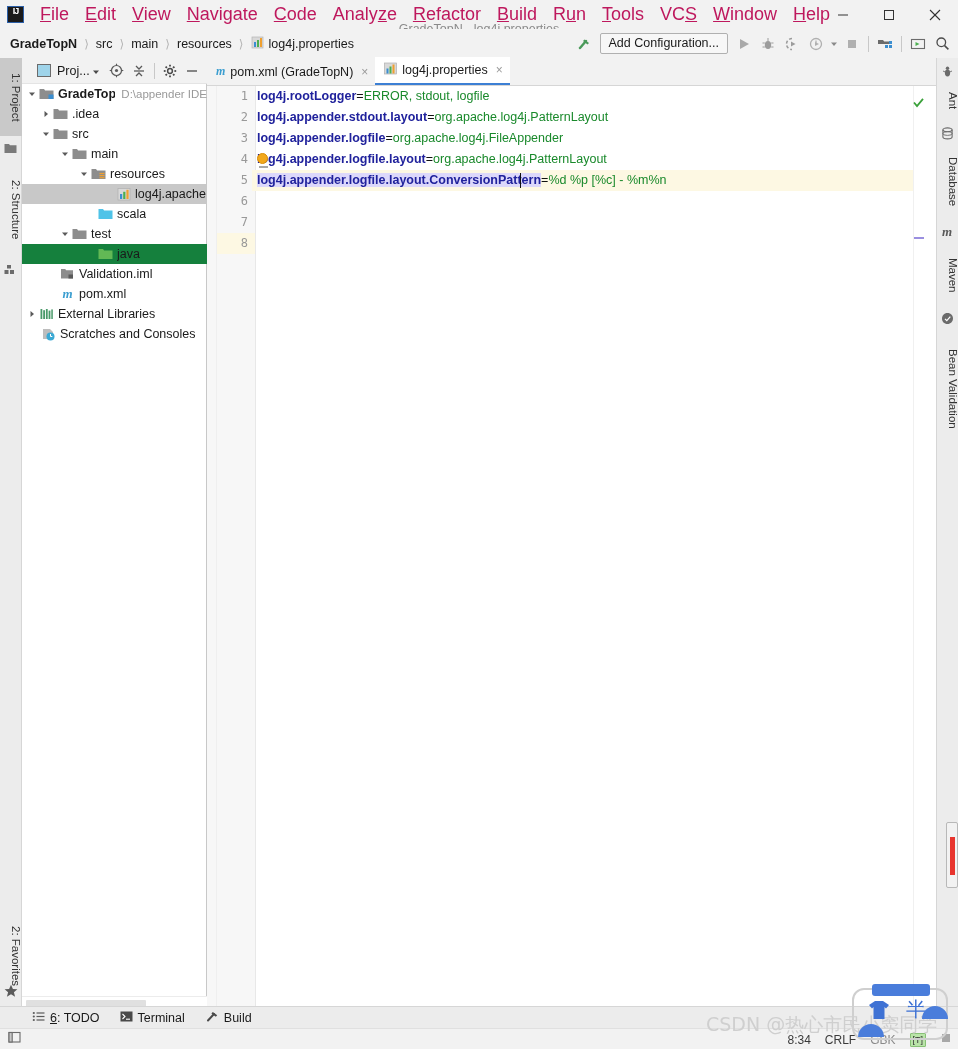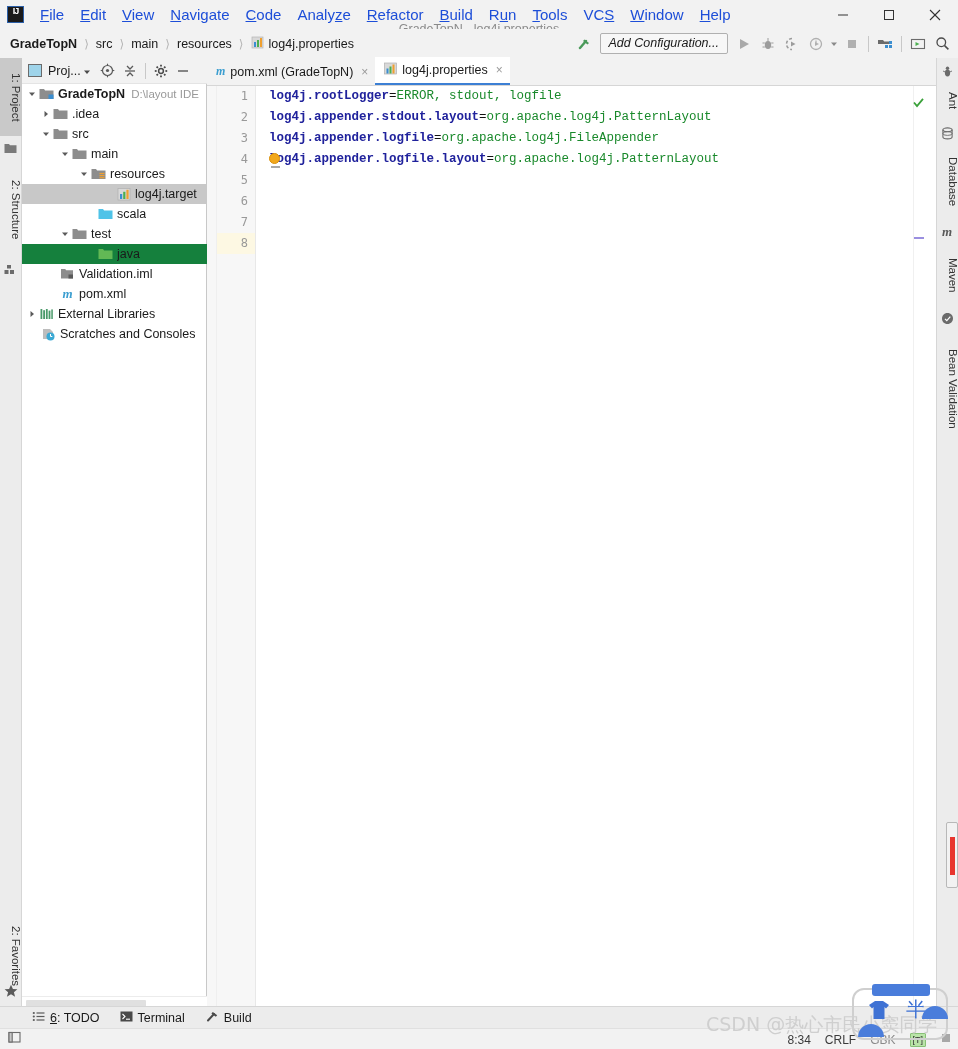--- a/index.html
+++ b/index.html
@@ -22,21 +22,21 @@
     width: 17px; height: 17px; margin-left: 7px; margin-right: 8px;
     background: #1a1a1a; border: 1px solid #2b5fa8; position: relative; flex: none;
   }
   .ij-logo::after {
     content: "IJ"; position: absolute; left: 0; top: -1px; width: 100%;
     text-align: center; color: #fff; font-size: 9px; font-weight: bold;
     font-family: "Liberation Sans", sans-serif; letter-spacing: -1px;
   }
   .menubar { display: flex; align-items: center; }
   .menu-item {
-    font-size: 15px; color: #1d4ed8; padding: 3px 8px; cursor: default;
+    font-size: 18px; color: #be185d; padding: 3px 8px; cursor: default;
     white-space: nowrap;
   }
   .menu-item span.mn { text-decoration: underline; }
   .win-title {
     position: absolute; left: 0; top: 0; width: 958px; height: 29px;
     line-height: 29px; text-align: center; font-size: 12.5px; color: #8a8a8a;
     pointer-events: none;
     margin-top: 15px;
   }
   .win-btns { position: absolute; right: 0; top: 0; height: 29px; display: flex; }
@@ -53,21 +53,21 @@
   .crumbs { display: flex; align-items: center; padding-left: 10px; }
   .crumb { font-size: 12.5px; color: #1a1a1a; white-space: nowrap; }
   .crumb.bold { font-weight: bold; }
   .crumb-sep {
     font-size: 12px; color: #b4b4b4; margin: 0 7px;
   }
   .crumb-ico { margin-right: 5px; display: inline-block; vertical-align: -2px; }
 
   .navbar-right {
     position: absolute; right: 0; top: 0; height: 29px;
-    display: flex; align-items: center; font-style: italic;
+    display: flex; align-items: center;
   }
   .tb-ico {
     width: 24px; height: 24px; display: flex; align-items: center; justify-content: center;
   }
   .addcfg {
     height: 21px; border: 1px solid #b0b0b0; background: #f7f7f7; border-radius: 2px;
     font-size: 12.5px; color: #1a1a1a; padding: 0 8px; line-height: 19px;
     margin: 0 4px; white-space: nowrap;
   }
   .tb-sep { width: 1px; height: 16px; background: #c8c8c8; margin: 0 4px; }
@@ -92,21 +92,21 @@
     background: #ececec; border-left: 1px solid #d6d6d6;
   }
 
   
   .proj-panel {
     position: absolute; left: 22px; top: 58px; width: 185px; height: 952px;
     background: #fff; border-right: 1px solid #c8c8c8;
   }
   .proj-toolbar {
     position: absolute; left: 0; top: 0; width: 185px; height: 26px;
-    background: #f2f2f2; display: flex; align-items: center; padding-left: 4px;
+    background: #f2f2f2; display: flex; align-items: center; padding-left: 13px;
     border-bottom: 1px solid #e4e4e4;
   }
   .proj-title { font-size: 12.5px; color: #1a1a1a; margin: 0 2px 0 4px; }
   .ptb-ico { width: 22px; height: 22px; display: flex; align-items: center; justify-content: center; }
 
   .tree { position: absolute; left: 0; top: 26px; width: 185px; bottom: 20px; overflow: hidden; }
   .trow {
     height: 20px; display: flex; align-items: center; white-space: nowrap;
     font-size: 12.5px; color: #1a1a1a; position: relative;
   }
@@ -161,22 +161,22 @@
   .ed-gutter .ln {
     height: 21px; line-height: 21px; text-align: right; padding-right: 7px;
     font-family: "DejaVu Sans Mono", monospace; font-size: 12px; color: #999;
   }
   .ed-gutter .ln.cur { background: #fdf8e3; }
   .ed-fold {
     position: absolute; left: 48px; top: 0; width: 9px; height: 100%;
     background: #fff; border-left: 1px solid #e8e8e8;
   }
   .ed-code {
-    position: absolute; left: 57px; top: 0; right: 0; height: 100%;
-    font-family: Liberation Mono, monospace; font-size: 12.5px;
+    position: absolute; left: 45px; top: 0; right: 0; height: 100%;
+    font-family: Liberation Sans, sans-serif; font-size: 12.5px;
   }
   .cline { height: 21px; line-height: 21px; white-space: pre; padding-left: 5px; position: relative; }
   .cline.cur { background: #fdf8e3; }
   .k { color: #20229c; font-weight: bold; }
   .k.hl { background: #dcd8fb; }
   .eq { color: #111; }
   .v { color: #19892b; }
   .caret {
     display: inline-block; width: 0; border-left: 1px solid #111; height: 15px;
     vertical-align: -3px; margin: 0 -1px;
@@ -534,21 +534,21 @@
               <path d="M1 2.5 L7 2.5 L4 6 Z" fill="#5a5a5a"></path>
             </svg>
         </span>
         <span class="ticon">
           <svg width="15" height="14" viewBox="0 0 15 14">
             <path d="M0.5 2 L5 2 L6.1 3.4 L14.5 3.4 L14.5 12 L0.5 12 Z" fill="#8d8d8d"></path>
             <rect x="9.5" y="7.5" width="5" height="4.5" fill="#3b8ed0"></rect>
           </svg>
         </span>
         <span class="tlabel bold">GradeTopN</span>
-        <span class="tpath">D:\layout IDE</span>
+        <span class="tpath">D:\appender IDE</span>
       </div>
 
       <div class="trow">
         <span class="tw" style="width:18px;"></span>
         <span class="tarrow">
           <svg width="8" height="8" viewBox="0 0 8 8">
               <path d="M2.5 1 L2.5 7 L6 4 Z" fill="#5a5a5a"></path>
             </svg>
         </span>
         <span class="ticon">
@@ -612,21 +612,21 @@
       <div class="trow sel">
         <span class="tw" style="width:93px;"></span>
         <span class="ticon">
           <svg width="14" height="14" viewBox="0 0 14 14">
             <rect x="1" y="1.5" width="12" height="11.5" fill="#d9d9d9" stroke="#b0b0b0" stroke-width="0.7"></rect>
             <rect x="3" y="7" width="2.2" height="5" fill="#3b8ed0"></rect>
             <rect x="6.2" y="4.8" width="2.2" height="7.2" fill="#4caf50"></rect>
             <rect x="9.4" y="2.8" width="2.2" height="9.2" fill="#f0a030"></rect>
           </svg>
         </span>
-        <span class="tlabel">log4j.target</span>
+        <span class="tlabel">log4j.apache</span>
       </div>
 
       <div class="trow">
         <span class="tw" style="width:75px;"></span>
         <span class="ticon">
           <svg width="15" height="14" viewBox="0 0 15 14">
               <path d="M0.5 2 L5 2 L6.1 3.4 L14.5 3.4 L14.5 12 L0.5 12 Z" fill="#4fc3e8"></path>
             </svg>
         </span>
         <span class="tlabel">scala</span>
@@ -754,20 +754,21 @@
         <div class="ln cur">8</div>
       </div>
 
       <div class="ed-fold"></div>
 
       <div class="ed-code">
         <div class="cline"><span class="k">log4j.rootLogger</span><span class="eq">=</span><span class="v">ERROR, stdout, logfile</span></div>
         <div class="cline"><span class="k">log4j.appender.stdout.layout</span><span class="eq">=</span><span class="v">org.apache.log4j.PatternLayout</span></div>
         <div class="cline"><span class="k">log4j.appender.logfile</span><span class="eq">=</span><span class="v">org.apache.log4j.FileAppender</span></div>
         <div class="cline"><span class="k">log4j.appender.logfile.layout</span><span class="eq">=</span><span class="v">org.apache.log4j.PatternLayout</span><span class="ime-dot" style="left:5px; top:4px;"></span></div>
+        <div class="cline cur"><span class="k hl">log4j.appender.logfile.layout.ConversionPattern</span><span class="eq">=</span><span class="v">%d %p [%c] - %m%n</span><span class="caret" style="position:absolute; left:269px; top:3px;"></span></div>
       </div>
 
       <div class="ed-stripe">
         <span class="stripe-ok">
           <svg width="11" height="11" viewBox="0 0 11 11">
               <path d="M1 5.5 L4 9 L10 1.8" fill="none" stroke="#3aa13a" stroke-width="1.8"></path>
             </svg>
         </span>
         <span class="stripe-mark" style="top:151px;"></span>
       </div>

